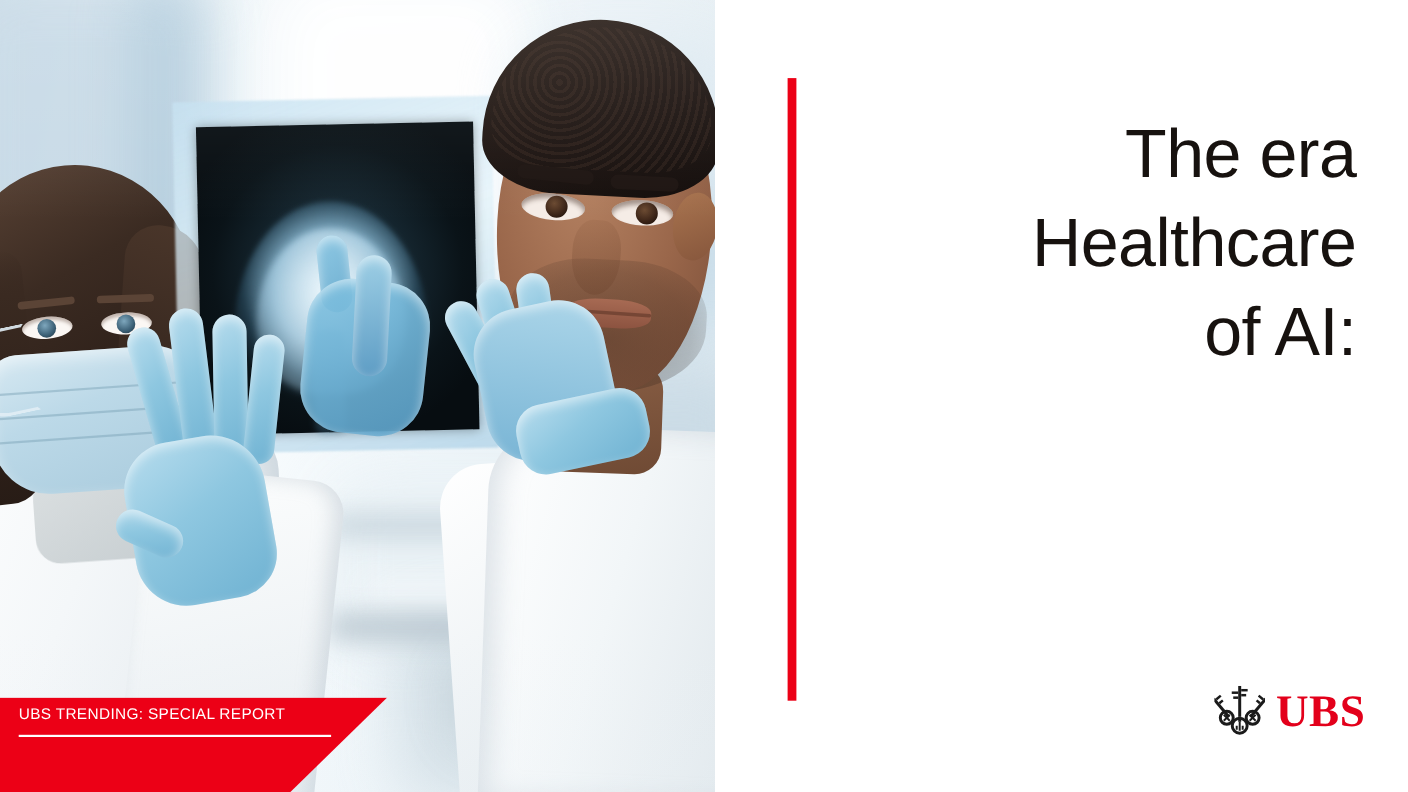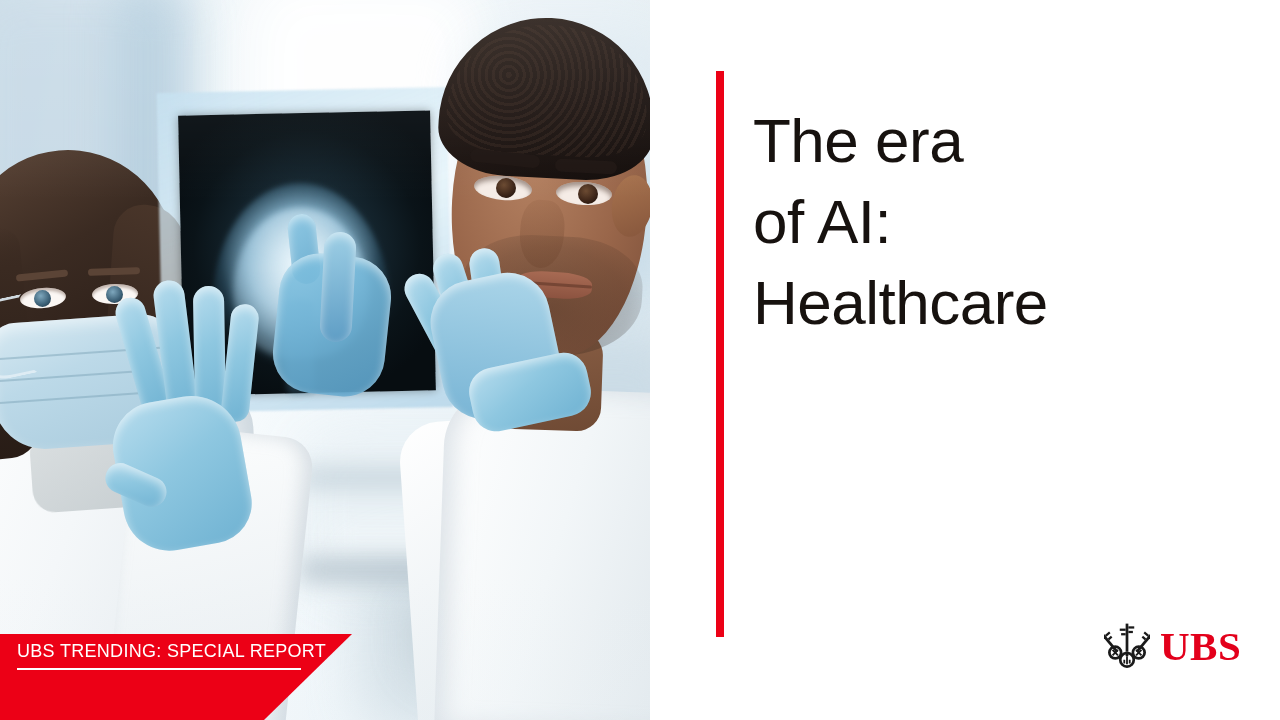--- a/index.html
+++ b/index.html
@@ -356,21 +356,21 @@
     width: 352px;
     height: 86px;
     background: var(--ubs-red, #EC0016);
     clip-path: polygon(0 0, 100% 0, 75% 100%, 0 100%);
     z-index: 5;
   }
   .banner-line1 {
     position: absolute;
     left: 17px;
     top: 641px;
-    font-size: 18px;
+    font-size: 14px;
     letter-spacing: .3px;
     color: #ffffff;
     font-family: "Liberation Sans", sans-serif;
     font-weight: 400;
     z-index: 6;
     white-space: nowrap;
   }
   .banner-rule {
     position: absolute;
     left: 17px;
@@ -406,20 +406,21 @@
     position: absolute;
     left: 753px;
     top: 58px;
     width: 480px;
     color: #17120f;
     font-family: "Liberation Sans", sans-serif;
     font-weight: 300;
     font-size: 62px;
     line-height: 81px;
     letter-spacing: -0.5px;
+    text-align: right;
   }
   .title-line { display: block; white-space: nowrap; }
 
   
   .logo {
     position: absolute;
     left: 1104px;
     top: 618px;
     width: 148px;
     height: 56px;
@@ -524,22 +525,22 @@
   </div>
 
   <div class="banner"></div>
   <div class="banner-line1">UBS TRENDING: SPECIAL REPORT</div>
   <div class="banner-rule"></div>
 
   <div class="accent-bar"></div>
 
   <h1 class="title" style="color: rgb(23, 18, 15);">
     <span class="title-line">The era</span>
+    <span class="title-line">Healthcare</span>
     <span class="title-line">of AI:</span>
-    <span class="title-line">Healthcare</span>
   </h1>
 
   <div class="logo">
     <svg class="logo-keys" viewBox="0 0 100 115" aria-hidden="true">
       <g fill="#1a1a1a">
 
         <rect x="47" y="8" width="6" height="62"></rect>
 
         <circle cx="50" cy="88" r="15" fill="none" stroke="#1a1a1a" stroke-width="6"></circle>
         <rect x="47" y="70" width="6" height="10"></rect>

